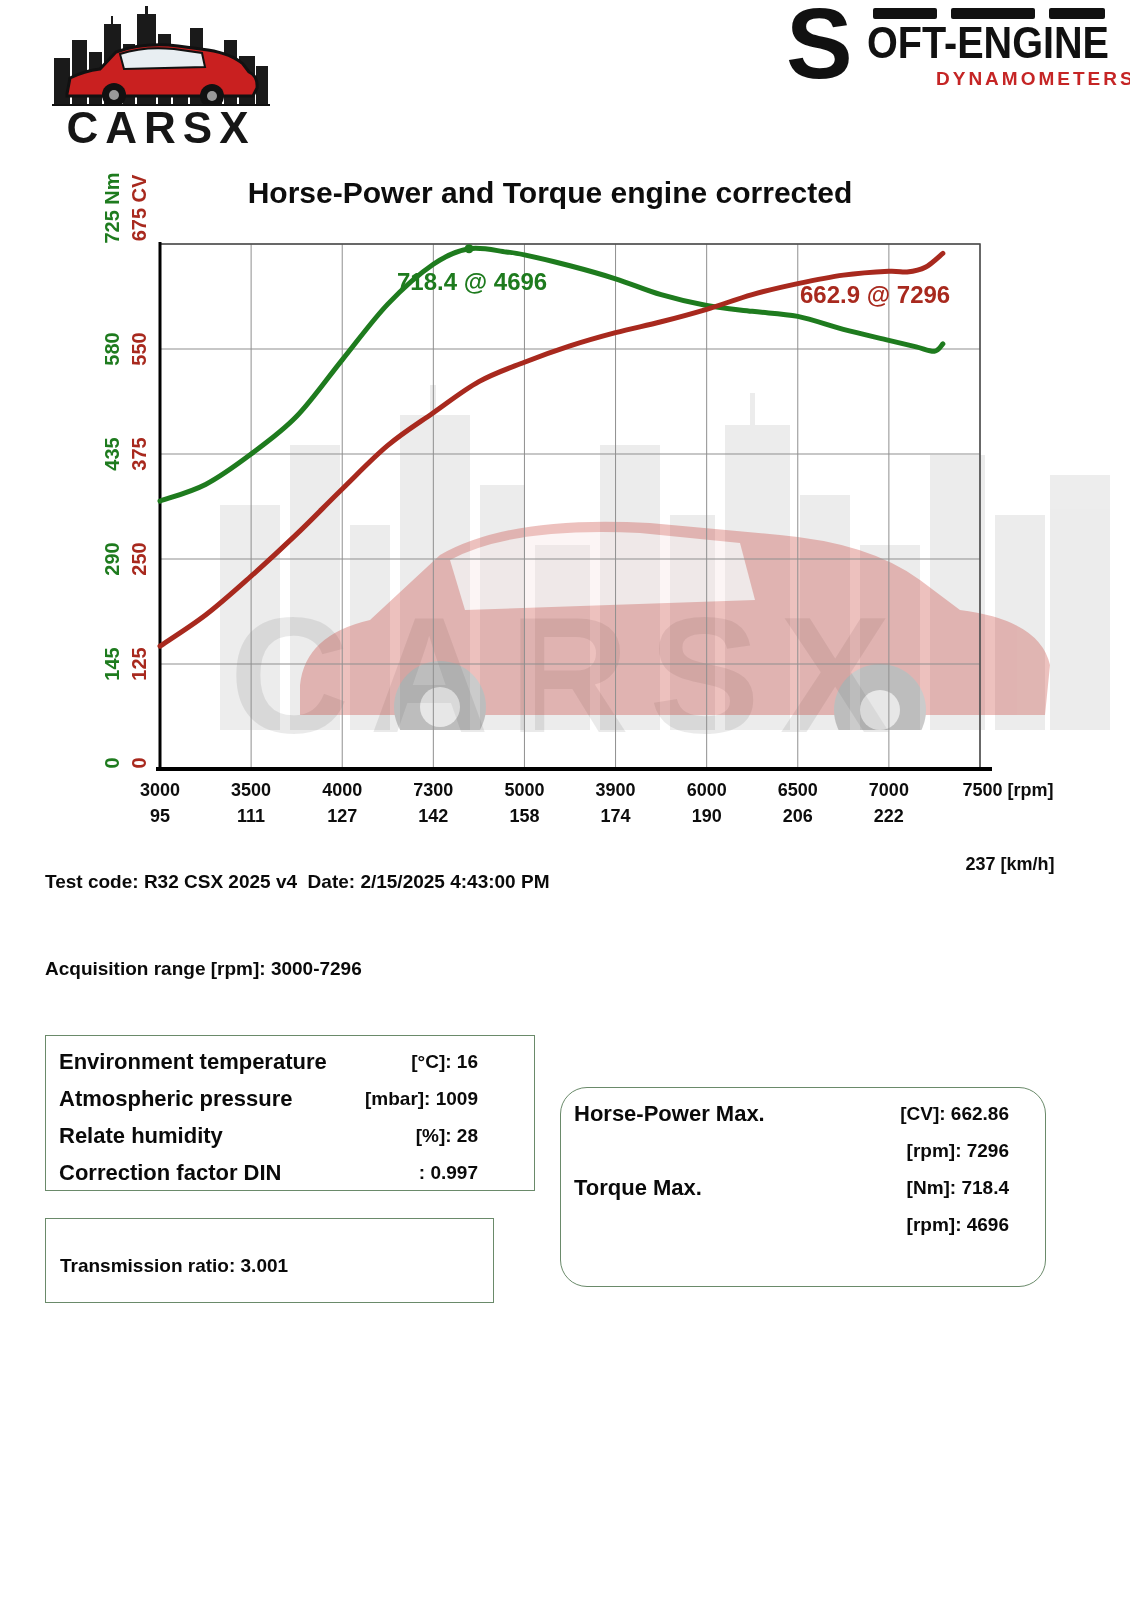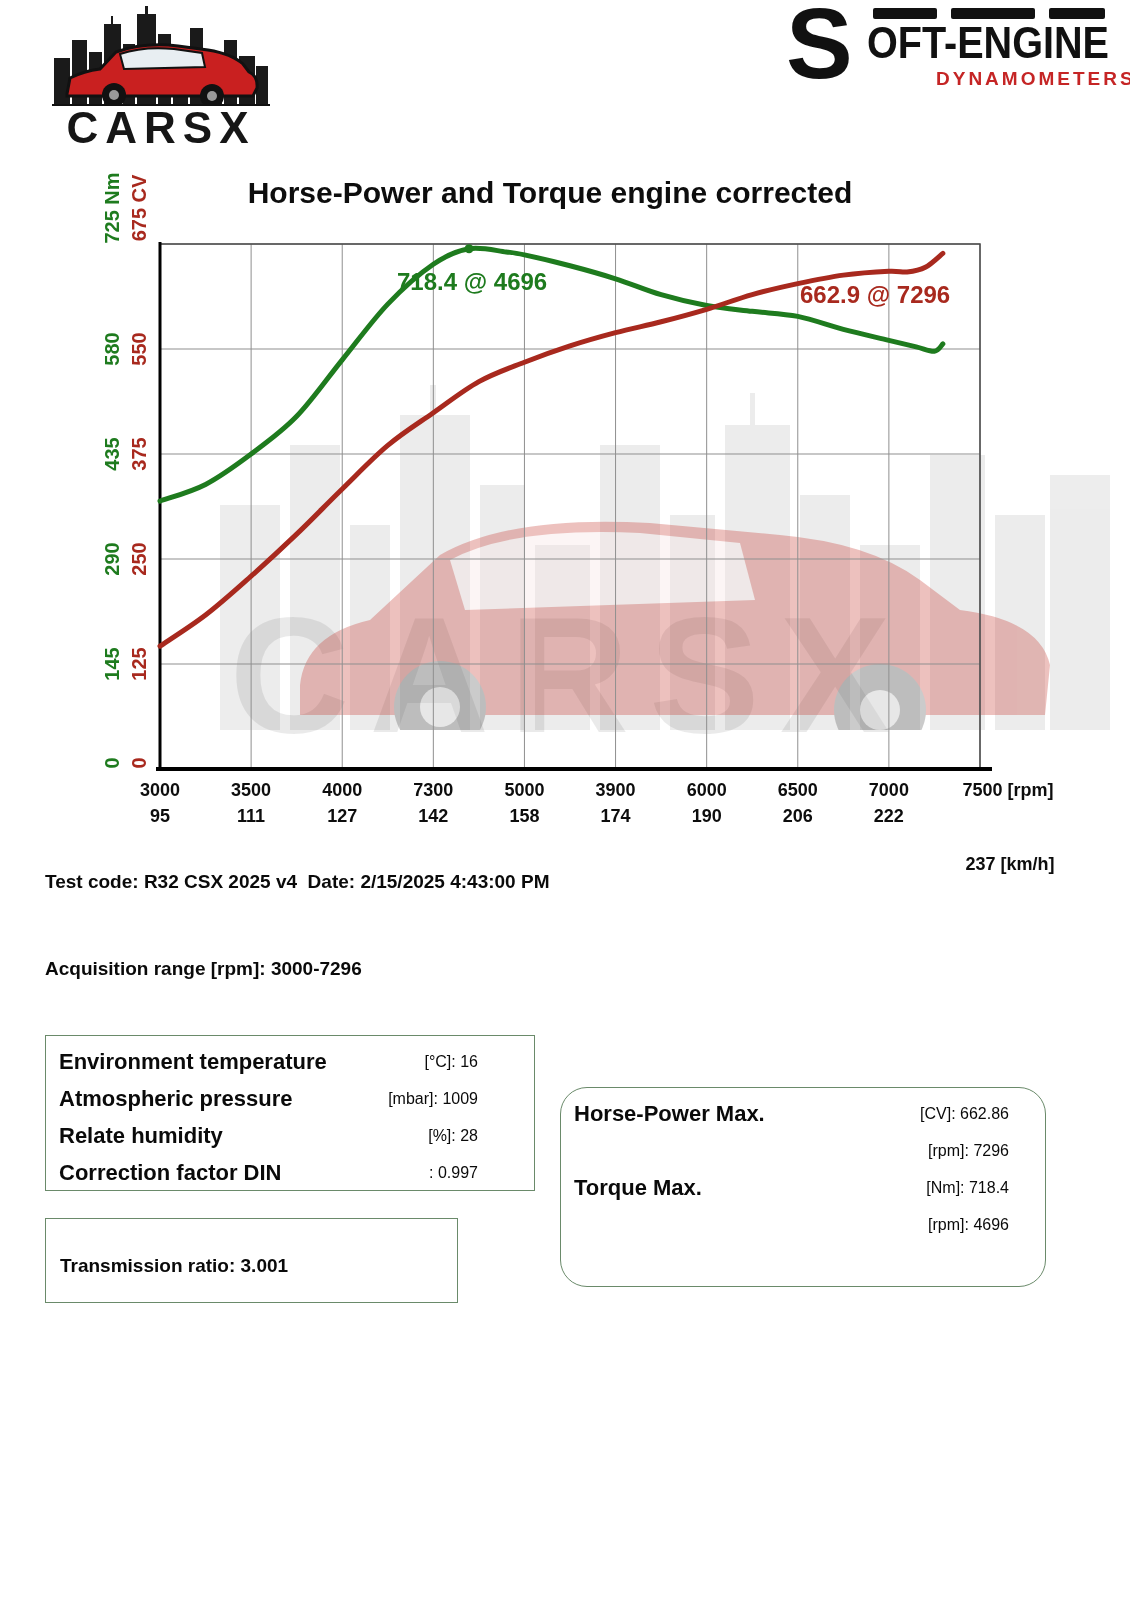--- a/index.html
+++ b/index.html
@@ -38,21 +38,21 @@
          font-size:18px;font-weight:800;color:#0d0d0d;}
   .anno{position:absolute;font-size:24px;font-weight:800;white-space:nowrap;z-index:3;}
   .anno.green{color:#1e7b1e;}
   .anno.red{color:#a8291e;}
 
   
   .line-text{position:absolute;font-size:19px;font-weight:800;color:#0a0a0a;white-space:pre;}
   .info-box{position:absolute;border:1px solid #6a8a6a;background:#fff;box-sizing:border-box;padding-top:7px;}
   .box-row{display:flex;justify-content:space-between;align-items:center;height:37px;padding-left:13px;}
   .box-label{font-size:22px;font-weight:800;color:#0a0a0a;}
-  .box-value{font-size:16px;font-weight:400;color:#0a0a0a;}
+  .box-value{font-size:19px;font-weight:700;color:#0a0a0a;}
   .env-box .box-row{padding-right:56px;}
   .max-box .box-row{padding-right:36px;}
   .trans-box{position:absolute;border:1px solid #6a8a6a;box-sizing:border-box;}
   .trans-text{position:absolute;left:14px;top:36px;font-size:19px;font-weight:800;color:#0a0a0a;}
 </style>
 </head>
 <body>
 
 <div class="page">
 
@@ -231,17 +231,17 @@
       <div class="box-row">
         <span class="box-label">Torque Max.</span>
         <span class="box-value">[Nm]: 718.4</span>
       </div>
       <div class="box-row">
         <span class="box-label"></span>
         <span class="box-value">[rpm]: 4696</span>
       </div>
     </div>
 
-  <div class="trans-box" style="left:45px;top:1218px;width:413px;height:85px;text-align:right;">
+  <div class="trans-box" style="left:45px;top:1218px;width:449px;height:85px;text-align:right;">
     <div class="trans-text">Transmission ratio: 3.001</div>
   </div>
 
 </div>
 
 </body></html>

